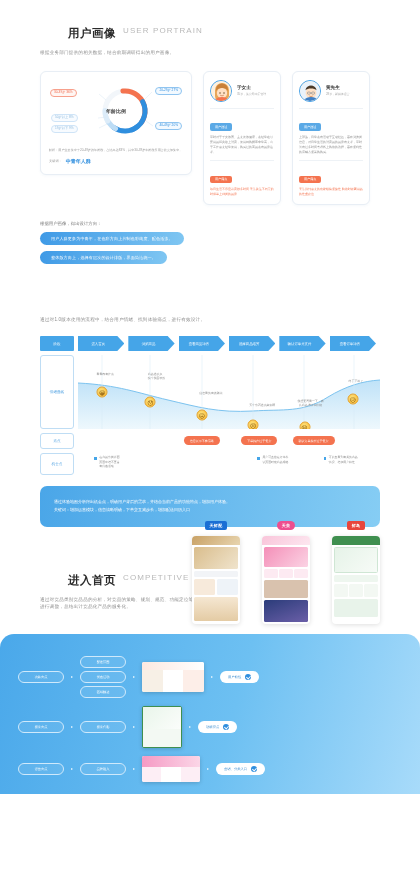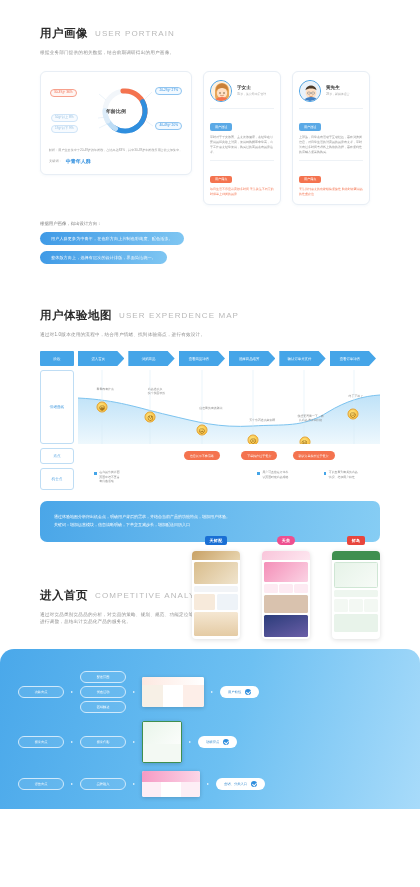--- a/index.html
+++ b/index.html
@@ -7,21 +7,21 @@
     width: 420px; height: 887px;
     background: #ffffff;
     font-family: "Liberation Sans", "DejaVu Sans", sans-serif;
     color: #333;
     overflow: hidden;
     position: relative;
   }
   .section { padding: 0 40px; }
 
   
-  .sec-head { display: flex; align-items: center; gap: 7px; }
+  .sec-head { display: flex; align-items: flex-start; gap: 7px; margin-left: 28px; }
   .sec-head .cn { font-size: 11.5px; font-weight: bold; color: #2b2b2b; letter-spacing: .5px; }
   .sec-head .en { font-size: 8px; color: #b9b9b9; letter-spacing: 1.1px; }
   .sec-desc { font-size: 4.6px; color: #8d8d8d; margin-top: 9px; line-height: 1.5; letter-spacing: .2px; }
 
   
   #sec-portrait { padding-top: 26px; }
   .portrait-row { display: flex; gap: 11px; margin-top: 14px; align-items: flex-start; }
 
   .chart-card {
     width: 152px; height: 104px;
@@ -270,24 +270,20 @@
   </div>
 
   <div class="concl-label">根据用户画像，得出设计方向：</div>
   <div>
     <div><span class="pill-blue">用户人群更多为中青年，在色彩方向上控制色彩纯度、配色活泼。</span></div>
     <div><span class="pill-blue">整体版方向上，选择有层次的设计排版，界面简洁统一。</span></div>
   </div>
 </div>
 
 <div class="section" id="sec-map">
-  <div class="sec-head">
-    <span class="cn">用户体验地图</span>
-    <span class="en">USER EXPERDENCE MAP</span>
-  </div>
   <div class="sec-desc">通过对1.0版本使用的流程中，结合用户情绪、找到体验痛点，进行有效设计。</div>
 
   <div class="map-wrap">
     <div class="stages">
       <div class="stage first">阶段</div>
       <div class="stage chev">进入首页</div>
       <div class="stage chev">浏览商品</div>
       <div class="stage chev">查看商品详情</div>
       <div class="stage chev">选择商品结算</div>
       <div class="stage chev">确认订单并支付</div>

